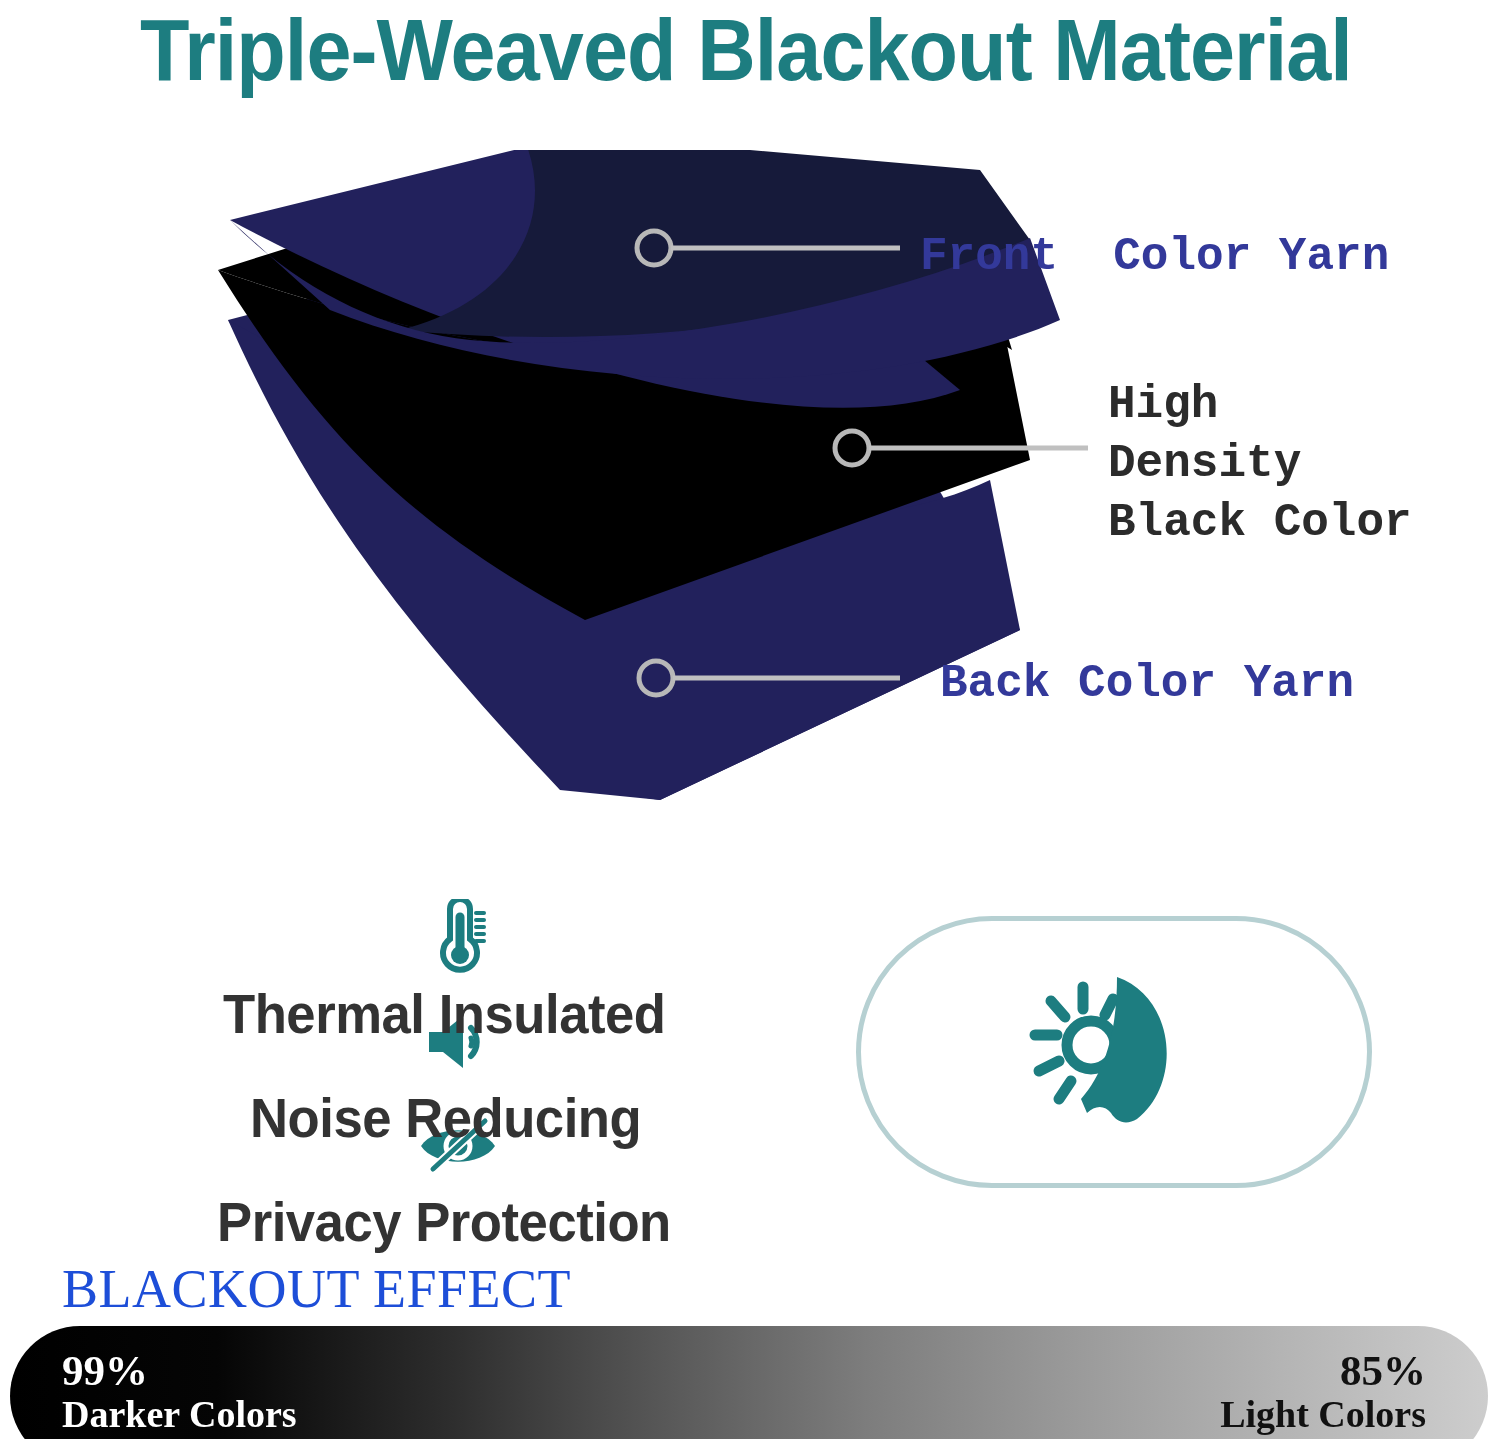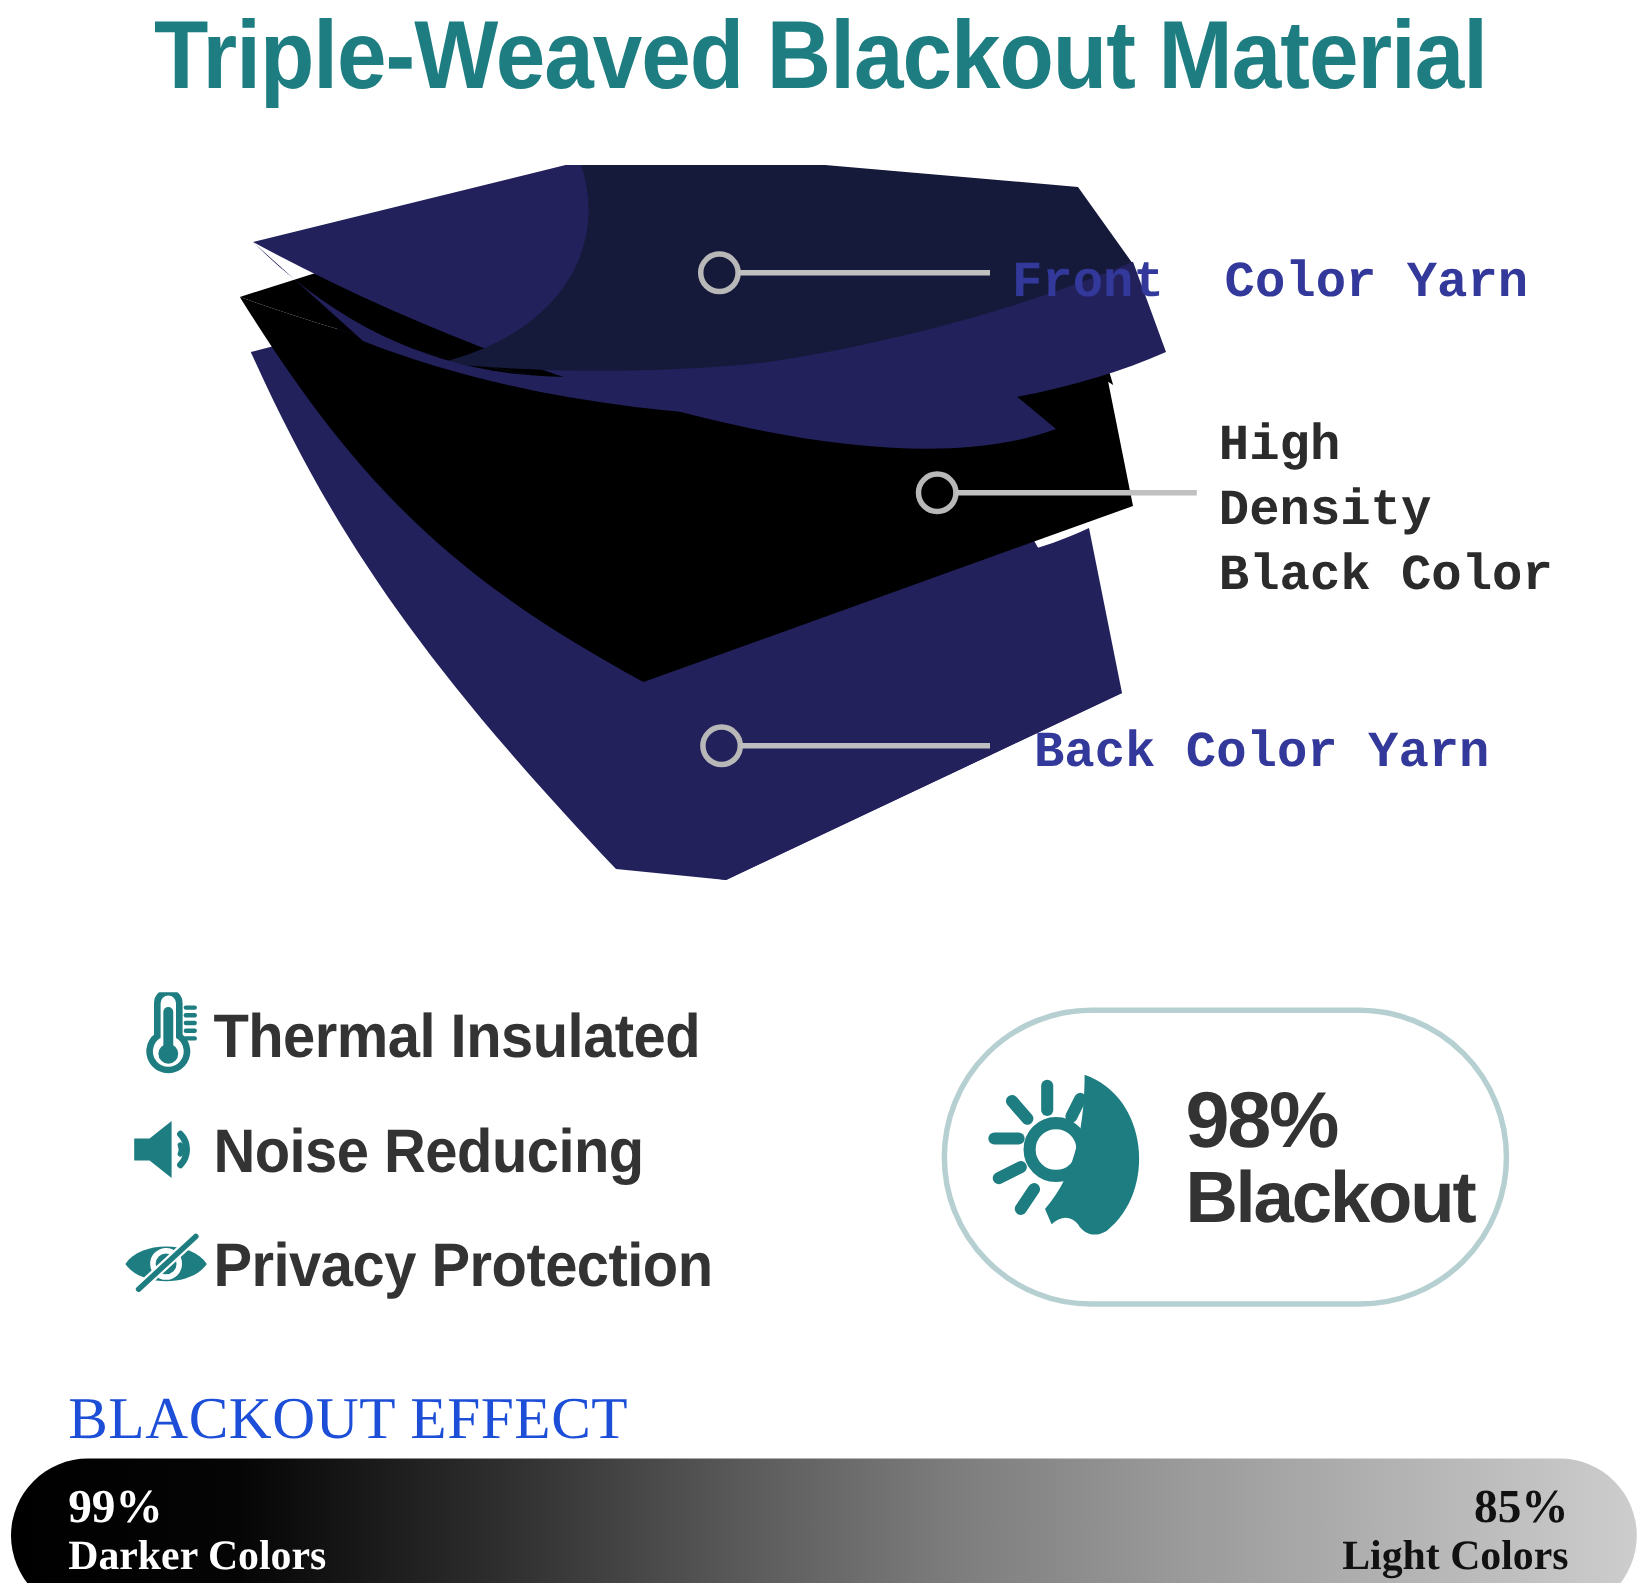--- a/index.html
+++ b/index.html
@@ -68,20 +68,21 @@
     position: absolute;
     left: 108px;
     top: 895px;
     width: 700px;
   }
   .feature-row {
     display: flex;
     align-items: center;
     height: 92px;
     margin-bottom: 12px;
+    flex-direction: column;
   }
   .feature-icon {
     width: 86px;
     flex: 0 0 86px;
     display: flex;
     align-items: center;
     justify-content: center;
   }
   .feature-label {
     color: #333333;
@@ -258,24 +259,20 @@
         <line x1="10" y1="62" x2="32" y2="62"></line>
         <line x1="14" y1="98" x2="34" y2="88"></line>
         <line x1="34" y1="126" x2="46" y2="108"></line>
         <line x1="88" y1="26" x2="80" y2="42"></line>
       </g>
       <circle cx="66" cy="72" r="24" fill="none" stroke="#1d7d80" stroke-width="11"></circle>
       <path d="M 92 4 C 150 24, 158 110, 112 146 C 102 152, 92 150, 86 140
                C 80 132, 70 132, 62 140 L 56 126 C 86 92, 92 44, 92 4 Z" fill="#1d7d80"></path>
     </svg>
   </span>
-  <span id="badge-text">
-    <span id="badge-pct">98%</span>
-    <span id="badge-word">Blackout</span>
-  </span>
 </div>
 
 <div id="effect-heading">BLACKOUT EFFECT</div>
 
 <div id="effect-bar">
   <span class="bar-side left">
     <span class="bar-pct">99%</span>
     <span class="bar-desc">Darker Colors</span>
   </span>
   <span class="bar-side right">

